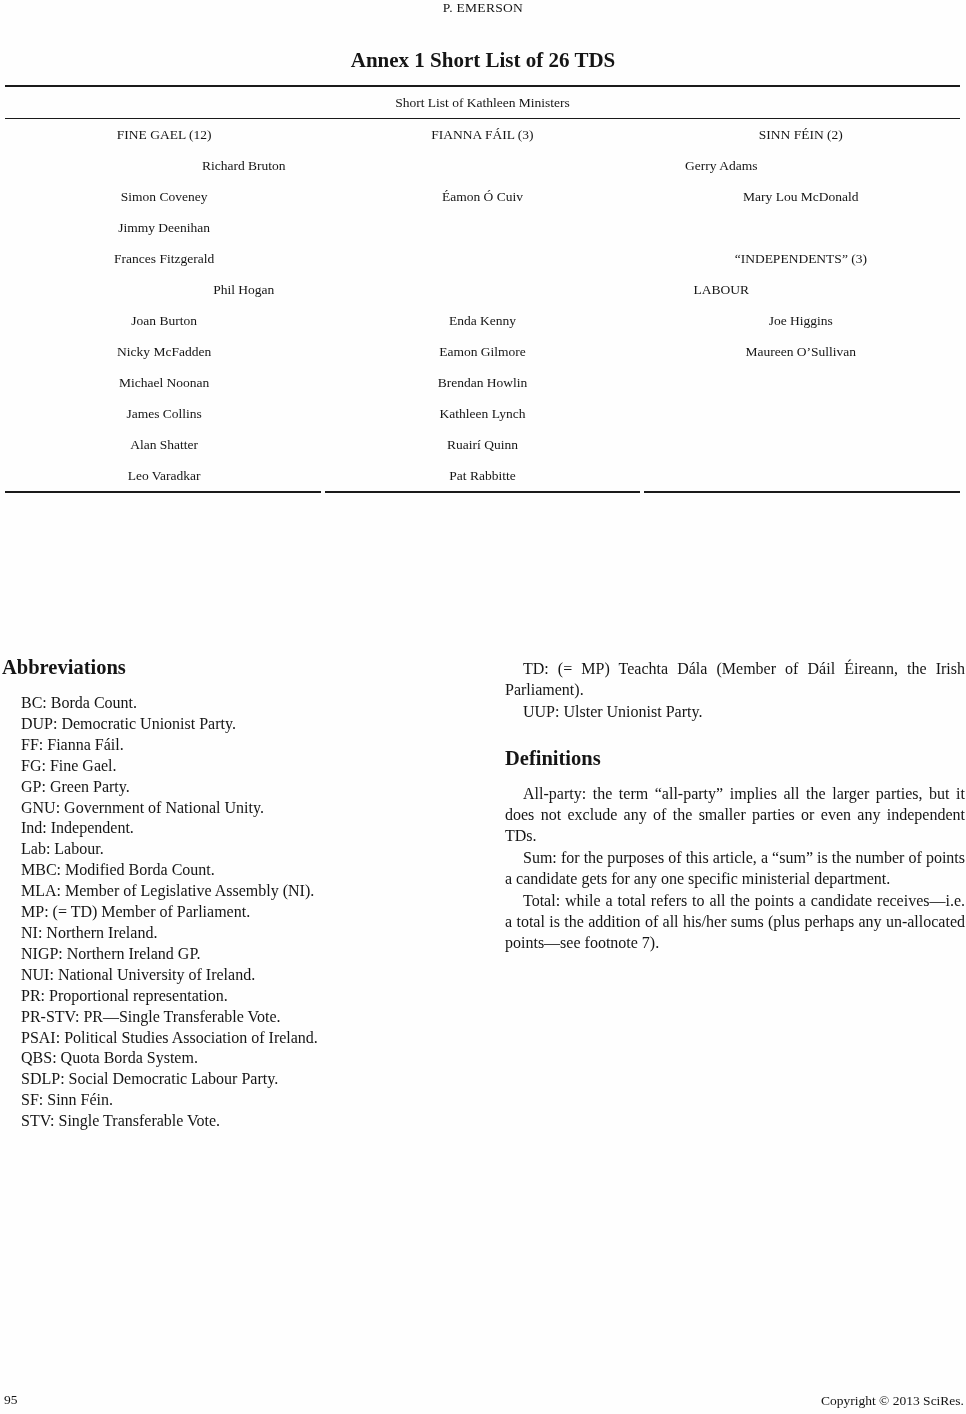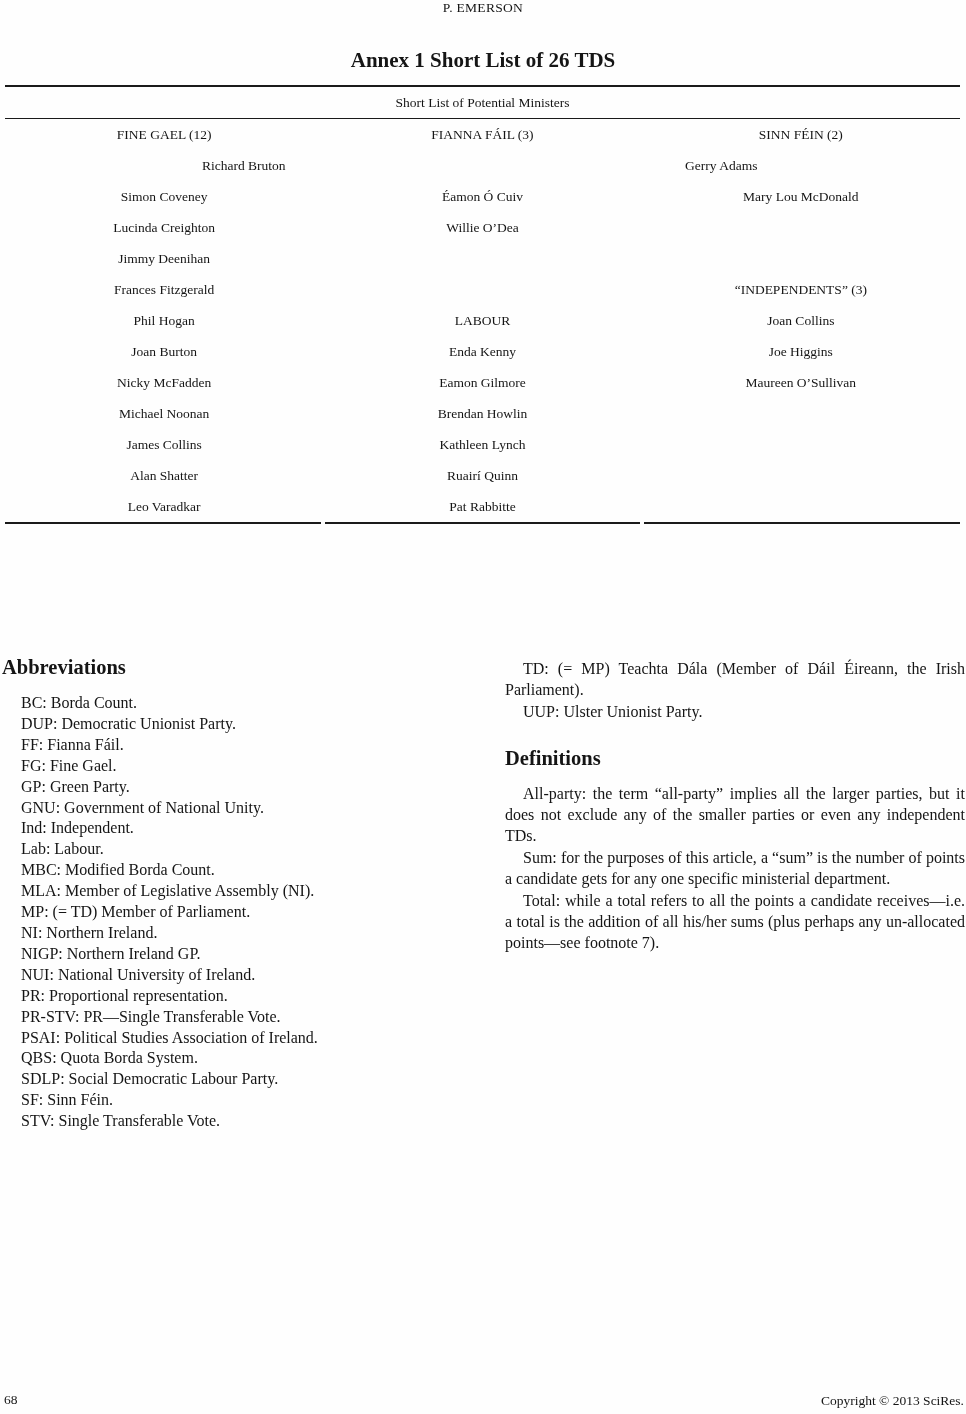--- a/index.html
+++ b/index.html
@@ -92,54 +92,48 @@
 </head>
 <body>
 
 <div class="page">
 
   <div class="running-header">P. EMERSON</div>
 
   <div class="annex-title">Annex 1 Short List of 26 TDS</div>
 
   <div class="ptable">
-    <div class="t-caption">Short List of Potential Ministers</div>
+    <div class="t-caption">Short List of Kathleen Ministers</div>
     <div class="t-row head">
       <div class="t-cell">FINE GAEL (12)</div>
       <div class="t-cell">FIANNA FÁIL (3)</div>
       <div class="t-cell">SINN FÉIN (2)</div>
     </div>
     <div class="t-row">
       <div class="t-cell">Richard Bruton</div>
       <div class="t-cell">Gerry Adams</div>
     </div>
     <div class="t-row">
       <div class="t-cell">Simon Coveney</div>
       <div class="t-cell">Éamon Ó Cuiv</div>
       <div class="t-cell">Mary Lou McDonald</div>
     </div>
     <div class="t-row">
-      <div class="t-cell">Lucinda Creighton</div>
-      <div class="t-cell">Willie O’Dea</div>
-      <div class="t-cell"></div>
-    </div>
-    <div class="t-row">
       <div class="t-cell">Jimmy Deenihan</div>
       <div class="t-cell"></div>
       <div class="t-cell"></div>
     </div>
     <div class="t-row">
       <div class="t-cell">Frances Fitzgerald</div>
       <div class="t-cell"></div>
       <div class="t-cell">“INDEPENDENTS” (3)</div>
     </div>
     <div class="t-row">
       <div class="t-cell">Phil Hogan</div>
       <div class="t-cell">LABOUR</div>
-      <div class="t-cell">Joan Collins</div>
     </div>
     <div class="t-row">
       <div class="t-cell">Joan Burton</div>
       <div class="t-cell">Enda Kenny</div>
       <div class="t-cell">Joe Higgins</div>
     </div>
     <div class="t-row">
       <div class="t-cell">Nicky McFadden</div>
       <div class="t-cell">Eamon Gilmore</div>
       <div class="t-cell">Maureen O’Sullivan</div>
@@ -200,16 +194,16 @@
 
   <div class="col-right">
     <p>TD: (= MP) Teachta Dála (Member of Dáil Éireann, the Irish Parliament).</p>
     <p>UUP: Ulster Unionist Party.</p>
     <h2>Definitions</h2>
     <p>All-party: the term “all-party” implies all the larger parties, but it does not exclude any of the smaller parties or even any independent TDs.</p>
     <p>Sum: for the purposes of this article, a “sum” is the number of points a candidate gets for any one specific ministerial department.</p>
     <p>Total: while a total refers to all the points a candidate receives—i.e. a total is the addition of all his/her sums (plus perhaps any un-allocated points—see footnote 7).</p>
   </div>
 
-  <div class="page-number">68</div>
+  <div class="page-number">95</div>
   <div class="copyright">Copyright © 2013 SciRes.</div>
 
 </div>
 
 </body></html>

